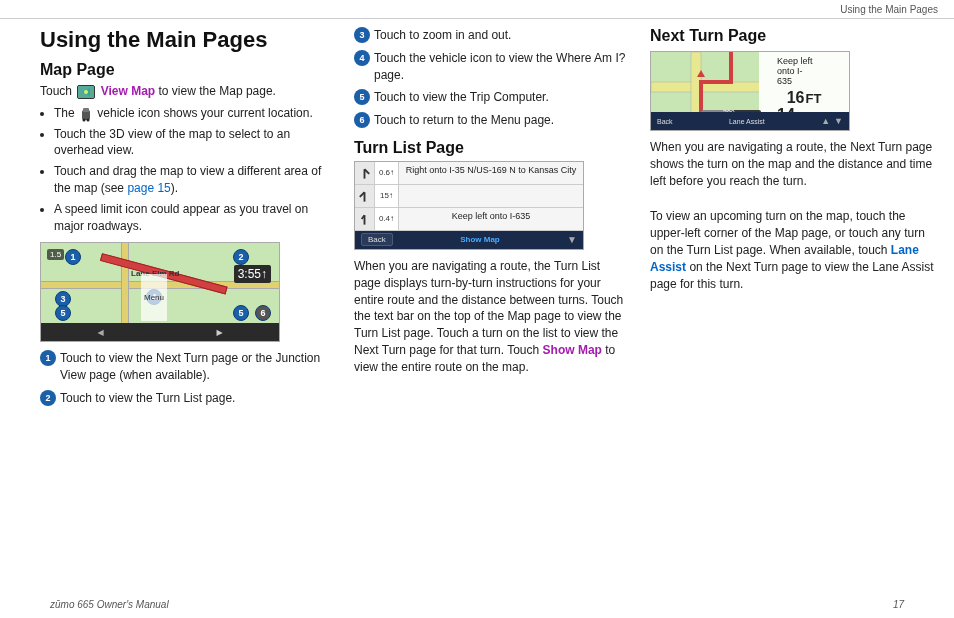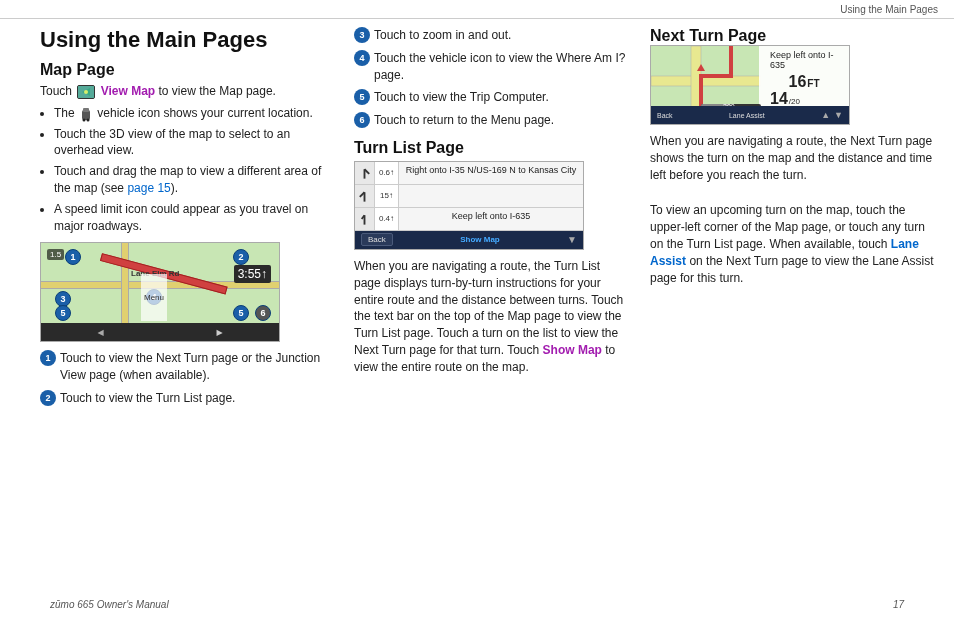--- a/index.html
+++ b/index.html
@@ -68,21 +68,21 @@
     h2.section-title {
       font-size: 16px;
       font-weight: bold;
       margin-bottom: 4px;
       color: #111;
     }
 
     h2.section-title-right {
       font-size: 16px;
       font-weight: bold;
-      margin-bottom: 0;
+      margin-bottom: 6px;
       color: #111;
     }
 
     p { margin-bottom: 5px; line-height: 1.4; }
 
     .view-map-icon {
       display: inline-block;
       width: 18px;
       height: 14px;
       background: #4a8;
@@ -276,21 +276,21 @@
       height: 80px;
       position: relative;
     }
     .next-turn-info {
       position: absolute;
       right: 0;
       top: 0;
       width: 90px;
       height: 100%;
       background: rgba(255,255,255,0.92);
-      padding: 4px 11px;
+      padding: 4px 18px;
       font-size: 9px;
     }
     .next-turn-label {
       font-size: 9px;
       margin-bottom: 2px;
     }
     .next-turn-dist {
       font-size: 16px;
       font-weight: bold;
       line-height: 1;
@@ -494,21 +494,21 @@
 
         <polyline points="80,0 80,30 50,30 50,80" fill="none" stroke="#d04040" stroke-width="4"></polyline>
 
         <polygon points="46,25 54,25 50,18" fill="#d04040"></polygon>
       </svg>
 
       <div class="next-turn-info">
         <div class="next-turn-label">Keep left onto I-<br>635</div>
         <div style="display:flex; align-items:baseline; gap:1px; margin-top:4px;justify-content:center;">
           <span class="next-turn-dist">16</span>
-          <span style="font-size:10px; font-weight:bold;">FT</span>
+          <span style="font-size:13px; font-weight:bold;">FT</span>
         </div>
         <div style="display:flex; align-items:baseline; gap:1px;">
           <span class="next-turn-dist-sub">14</span>
           <span style="font-size:8px;">/20</span>
         </div>
       </div>
 
       <div style="position:absolute; top:58px; left:50px; width:60px; background:#333; height:4px; border-radius:2px;">
         <div style="width:30px; background:#888; height:4px; border-radius:2px;"></div>
         <span style="position:absolute; top:-1px; left:22px; font-size:7px; color:#fff;">300</span>

